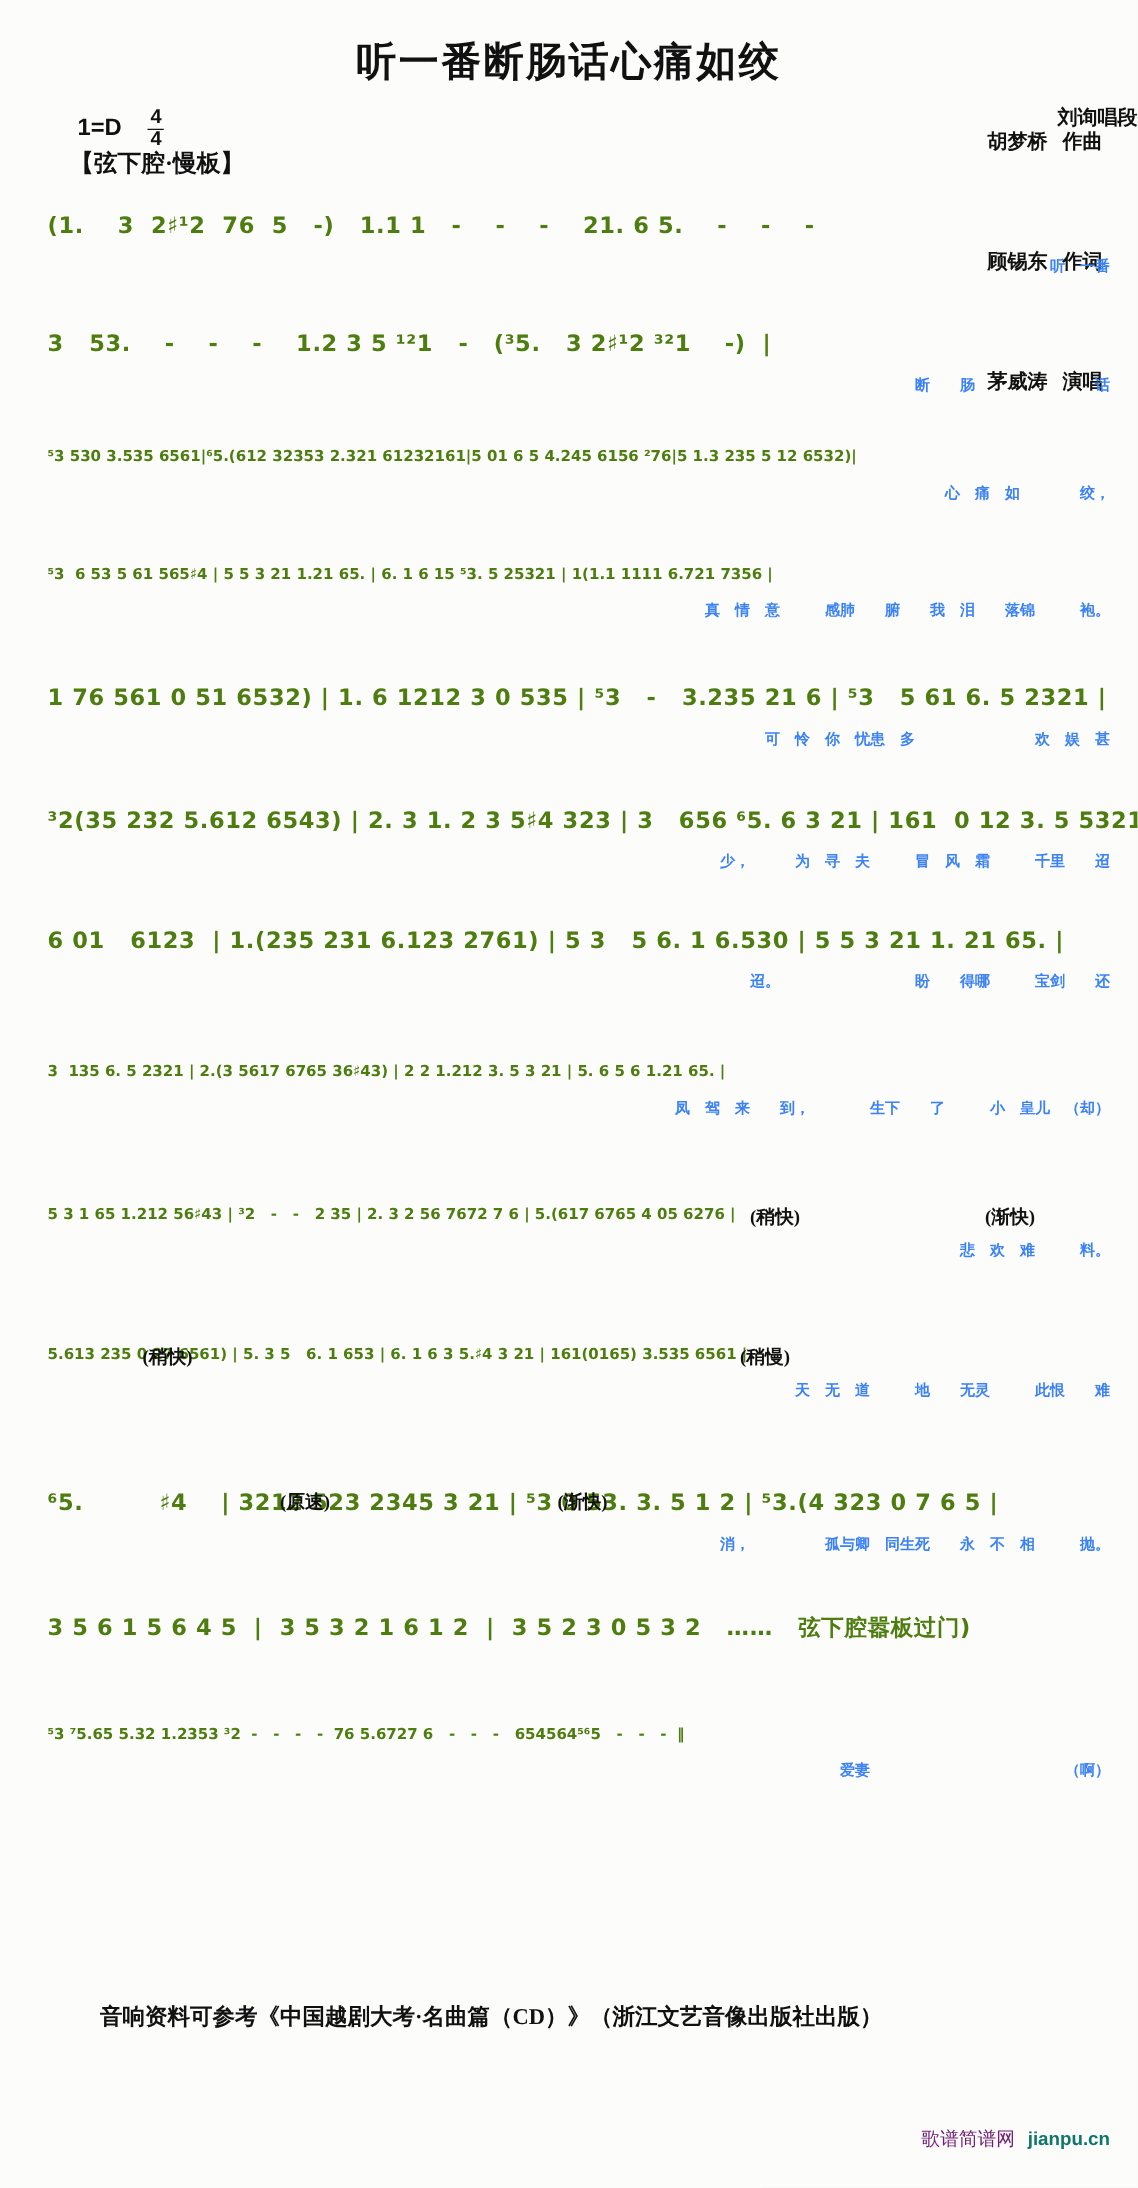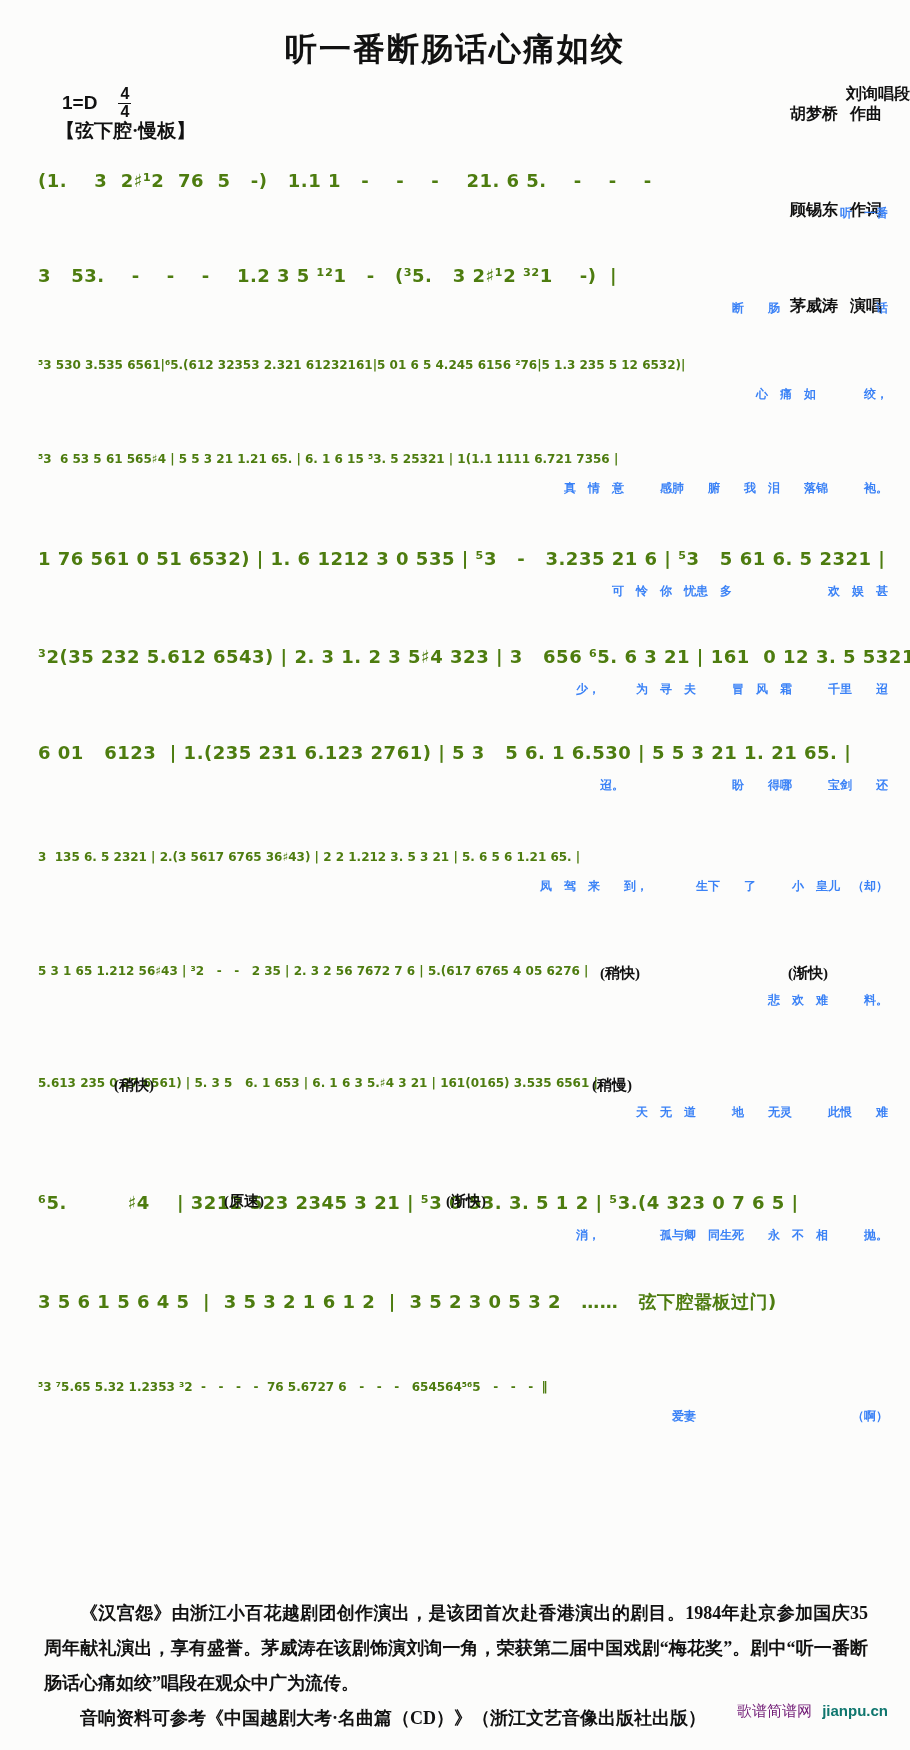--- a/index.html
+++ b/index.html
@@ -190,21 +190,20 @@
   <div class="system" style="top:1290px;">
     <div class="notation">3 5 6 1 5 6 4 5  |  3 5 3 2 1 6 1 2  |  3 5 2 3 0 5 3 2   ……   弦下腔嚣板过门)</div>
   </div>
 
   <div class="system" style="top:1380px;">
     <div class="notation dense">⁵3 ⁷5.65 5.32 1.2353 ³2  -   -   -   -  76 5.6727 6   -   -   -   654564⁵⁶5   -   -   -  ‖</div>
     <div class="lyrics" style="margin-left:6px;">爱妻　　　　　　　　　　　　　（啊）</div>
   </div>
 
   <div class="footer">
-    <p>《汉宫怨》由浙江小百花越剧团创作演出，是该团首次赴香港演出的剧目。1984年赴京参加国庆35周年献礼演出，享有盛誉。茅威涛在该剧饰演刘询一角，荣获第二届中国戏剧“梅花奖”。剧中“听一番断肠话心痛如绞”唱段在观众中广为流传。</p>
     <p>音响资料可参考《中国越剧大考·名曲篇（CD）》（浙江文艺音像出版社出版）</p>
   </div>
 
   <div class="watermark">
     <span class="wm-prefix">歌谱简谱网</span>
     <span class="wm-brand" style="color: #0f766e;">jianpu.cn</span>
   </div>
 
 </div>
 

